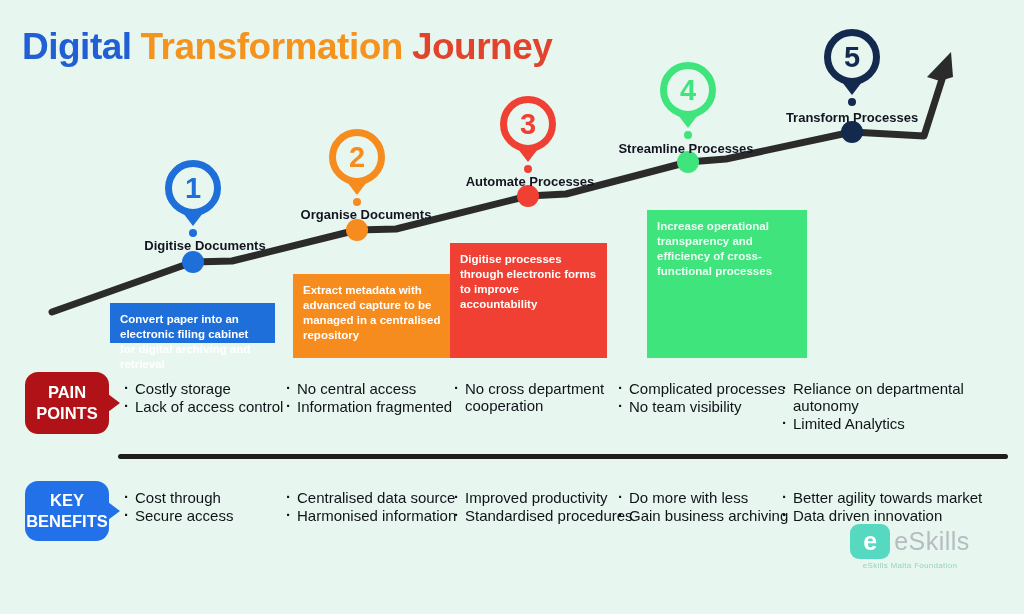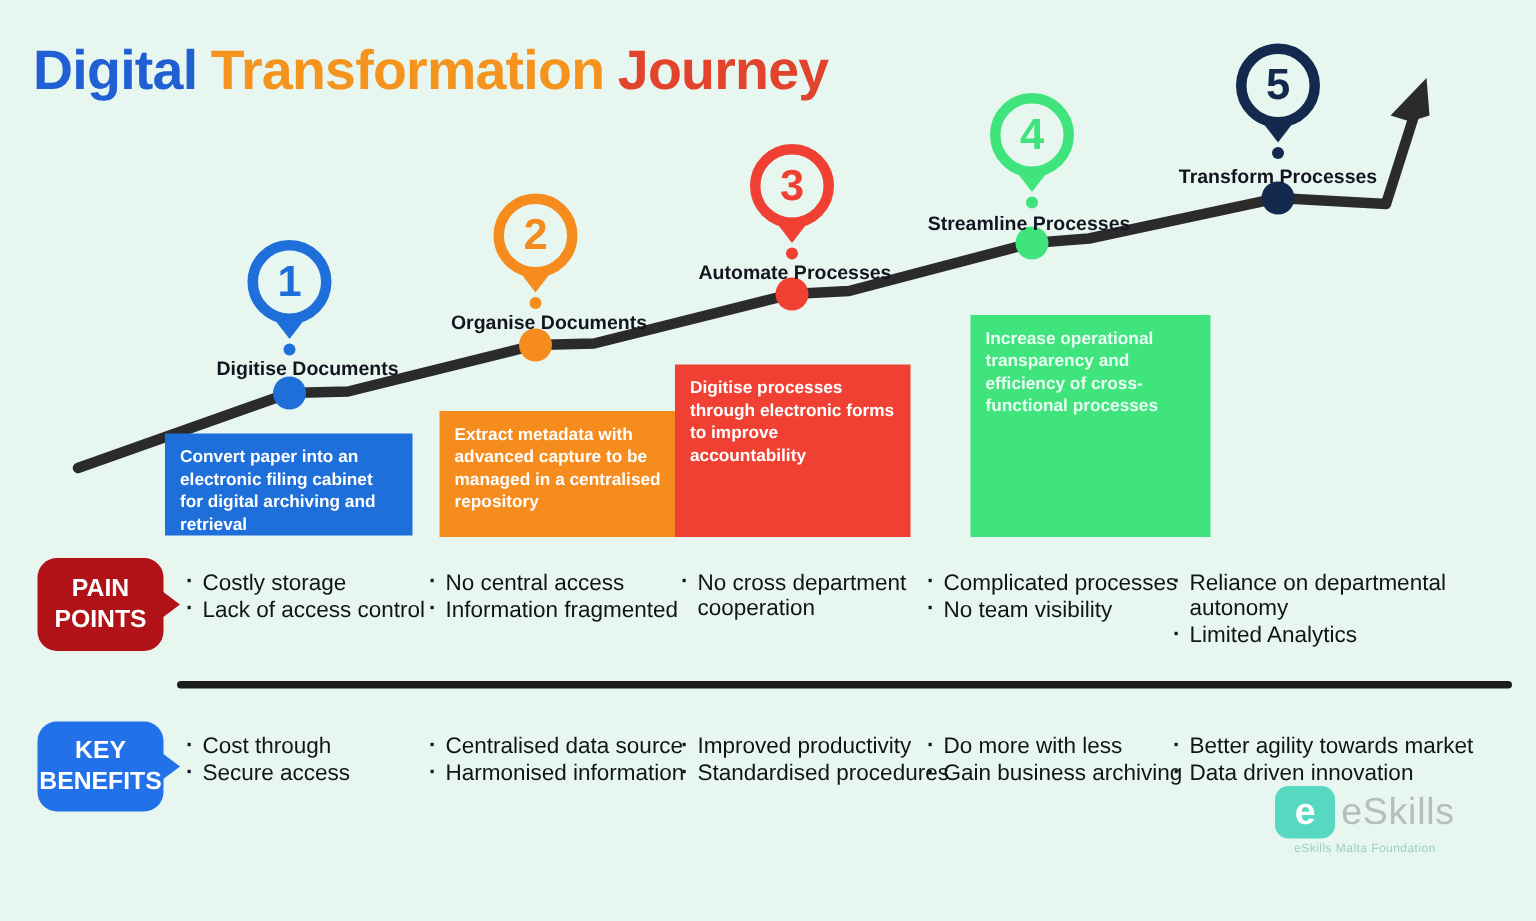--- a/index.html
+++ b/index.html
@@ -237,21 +237,21 @@
     <div class="pin-tail"></div>
     <div class="pin-dot"></div>
   </div>
 
   <div class="stage-label" style="left:115px; top:238px">Digitise Documents</div>
   <div class="stage-label" style="left:276px; top:207px">Organise Documents</div>
   <div class="stage-label" style="left:440px; top:174px">Automate Processes</div>
   <div class="stage-label" style="left:596px; top:141px">Streamline Processes</div>
   <div class="stage-label" style="left:762px; top:110px">Transform Processes</div>
 
-  <div class="stage-box" style="left: 110px; top: 289px; width: 165px; height: 68px; --c: #1e6fd9;"><span>Convert paper into an electronic filing cabinet for digital archiving and retrieval</span></div>
+  <div class="stage-box" style="left: 110px; top: 303px; width: 165px; height: 40px; --c: #1e6fd9;"><span>Convert paper into an electronic filing cabinet for digital archiving and retrieval</span></div>
   <div class="stage-box" style="left: 283px; top: 274px; width: 160px; height: 84px; margin-left: 10px; --c: #f68b1e;"><span>Extract metadata with advanced capture to be managed in a centralised repository</span></div>
   <div class="stage-box" style="left: 450px; top: 243px; width: 157px; height: 115px; --c: #ef4033;"><span>Digitise processes through electronic forms to improve accountability</span></div>
   <div class="stage-box soft" style="left: 612px; top: 210px; width: 160px; height: 148px; --c: #3fe47d;"><span>Increase operational transparency and efficiency of cross-functional processes</span></div>
 
   <div class="badge" style="left: 25px; top: 372px; height: 62px; --badge: #b11217;">
     <span>PAIN</span>
     <span>POINTS</span>
   </div>
   <div class="col" style="left:124px; top:381px; width:168px">
     <div class="bullet-item">Costly storage</div>

